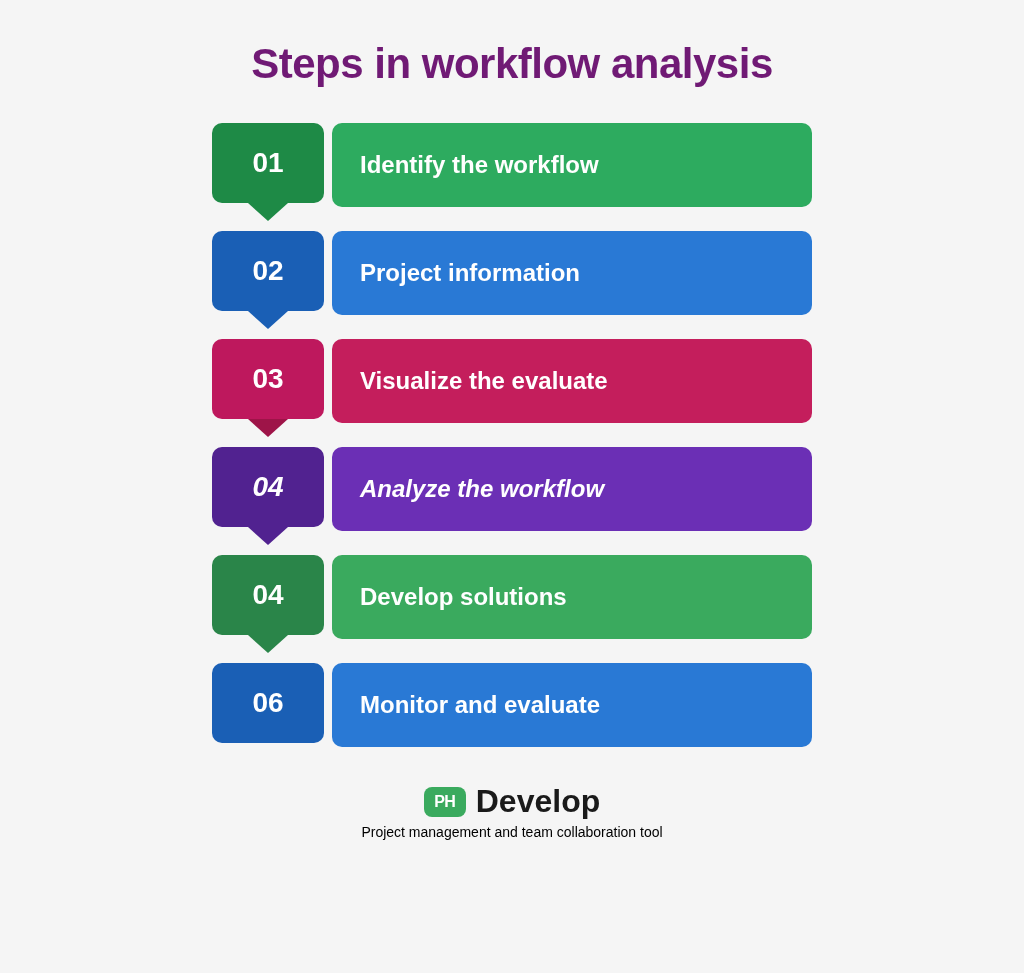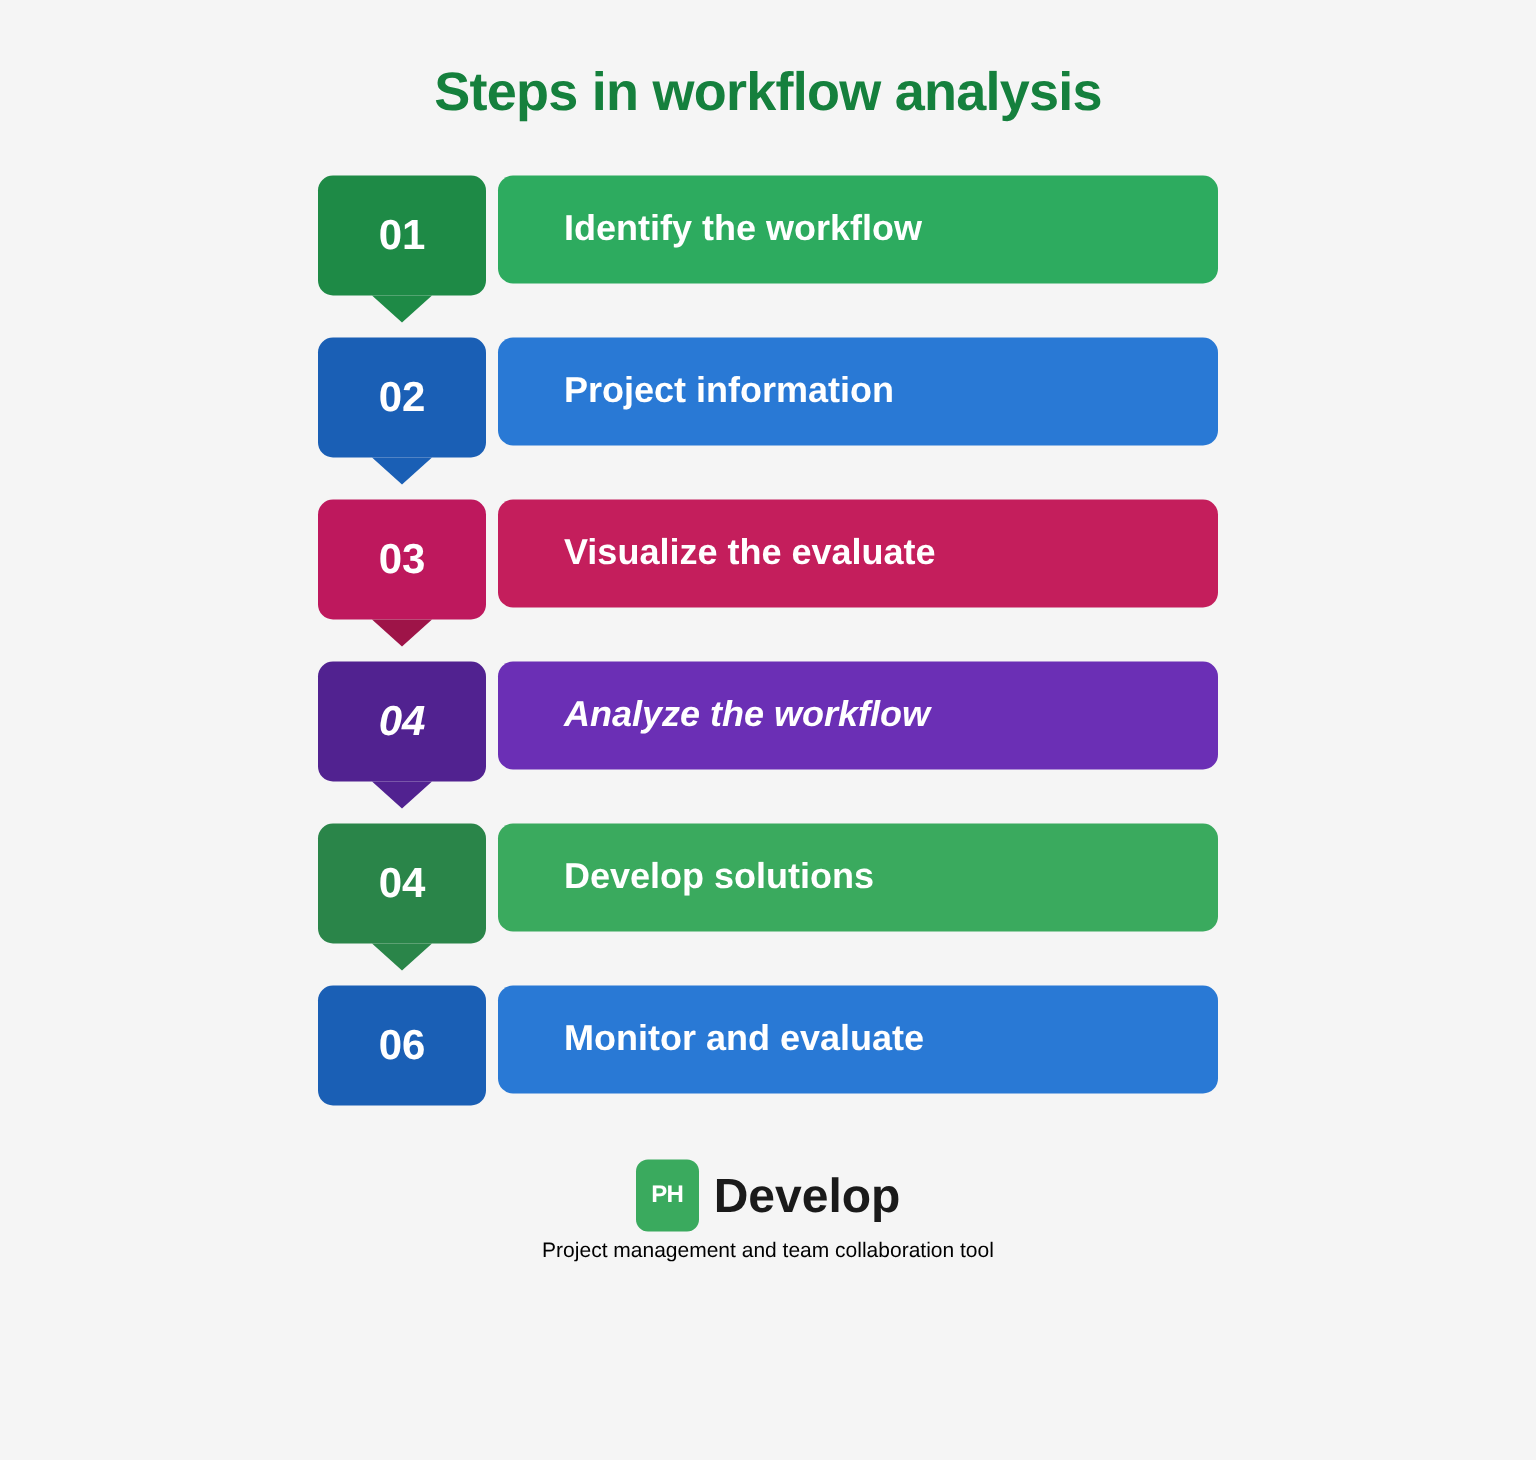--- a/index.html
+++ b/index.html
@@ -22,23 +22,23 @@
       background-color: #f5f5f5;
       width: 1024px;
       min-height: 973px;
       display: flex;
       flex-direction: column;
       align-items: center;
       padding: 40px 20px 30px;
     }
 
     .page-title {
-      font-size: 36px;
+      font-size: 42px;
       font-weight: 900;
-      color: #15803d;
+      color: #701a75;
       text-align: center;
       margin-bottom: 35px;
       letter-spacing: -0.5px;
     }
 
     .steps-container {
       display: flex;
       flex-direction: column;
       gap: 0px;
       width: 600px;
@@ -72,25 +72,25 @@
       align-items: center;
       justify-content: center;
       color: white;
       font-size: 28px;
       font-weight: 800;
       flex-shrink: 0;
     }
 
     .step-label-box {
       flex: 1;
-      height: 72px;
+      height: 84px;
       border-radius: 10px;
       display: flex;
       align-items: center;
-      padding-left: 44px;
+      padding-left: 28px;
       margin-left: 8px;
       color: white;
       font-size: 24px;
       font-weight: 700;
     }
 
     
     .arrow-down {
       width: 0;
       height: 0;
@@ -107,21 +107,21 @@
     }
 
     .brand-row {
       display: flex;
       align-items: center;
       gap: 10px;
     }
 
     .brand-logo {
       width: 42px;
-      height: 48px;
+      height: 30px;
       background-color: #3aaa5e;
       border-radius: 8px;
       display: flex;
       align-items: center;
       justify-content: center;
       color: white;
       font-size: 16px;
       font-weight: 900;
       letter-spacing: -0.5px;
     }

